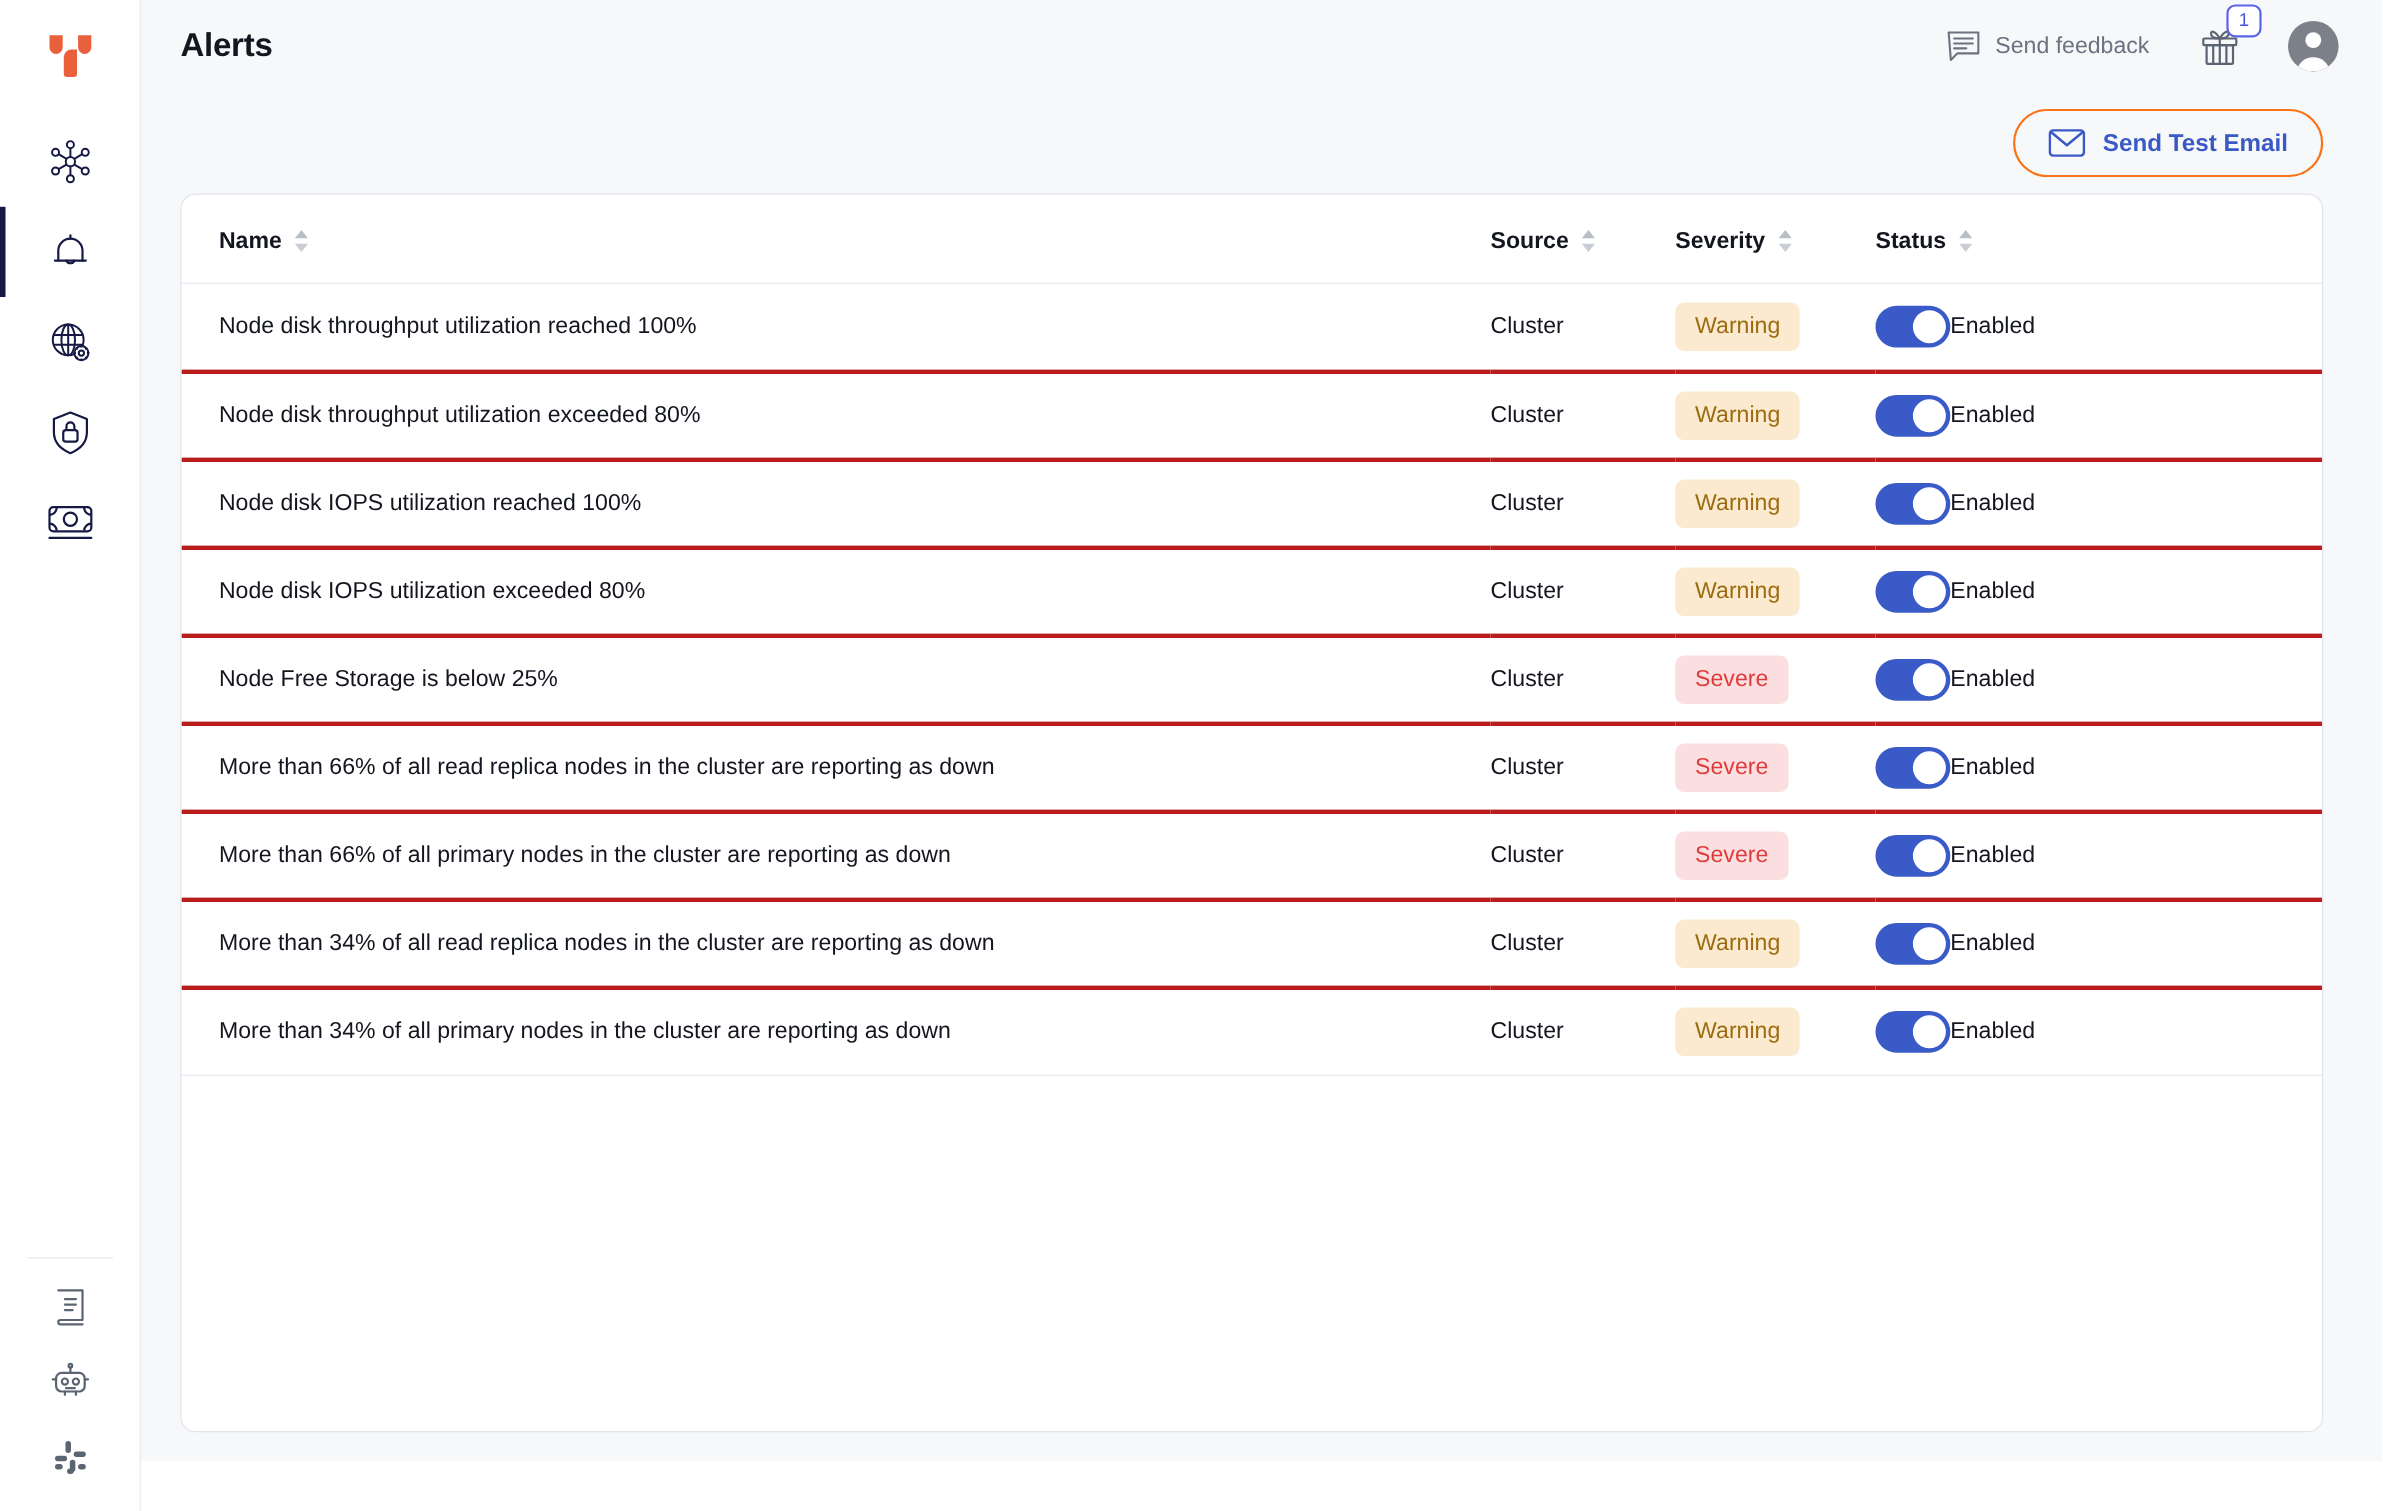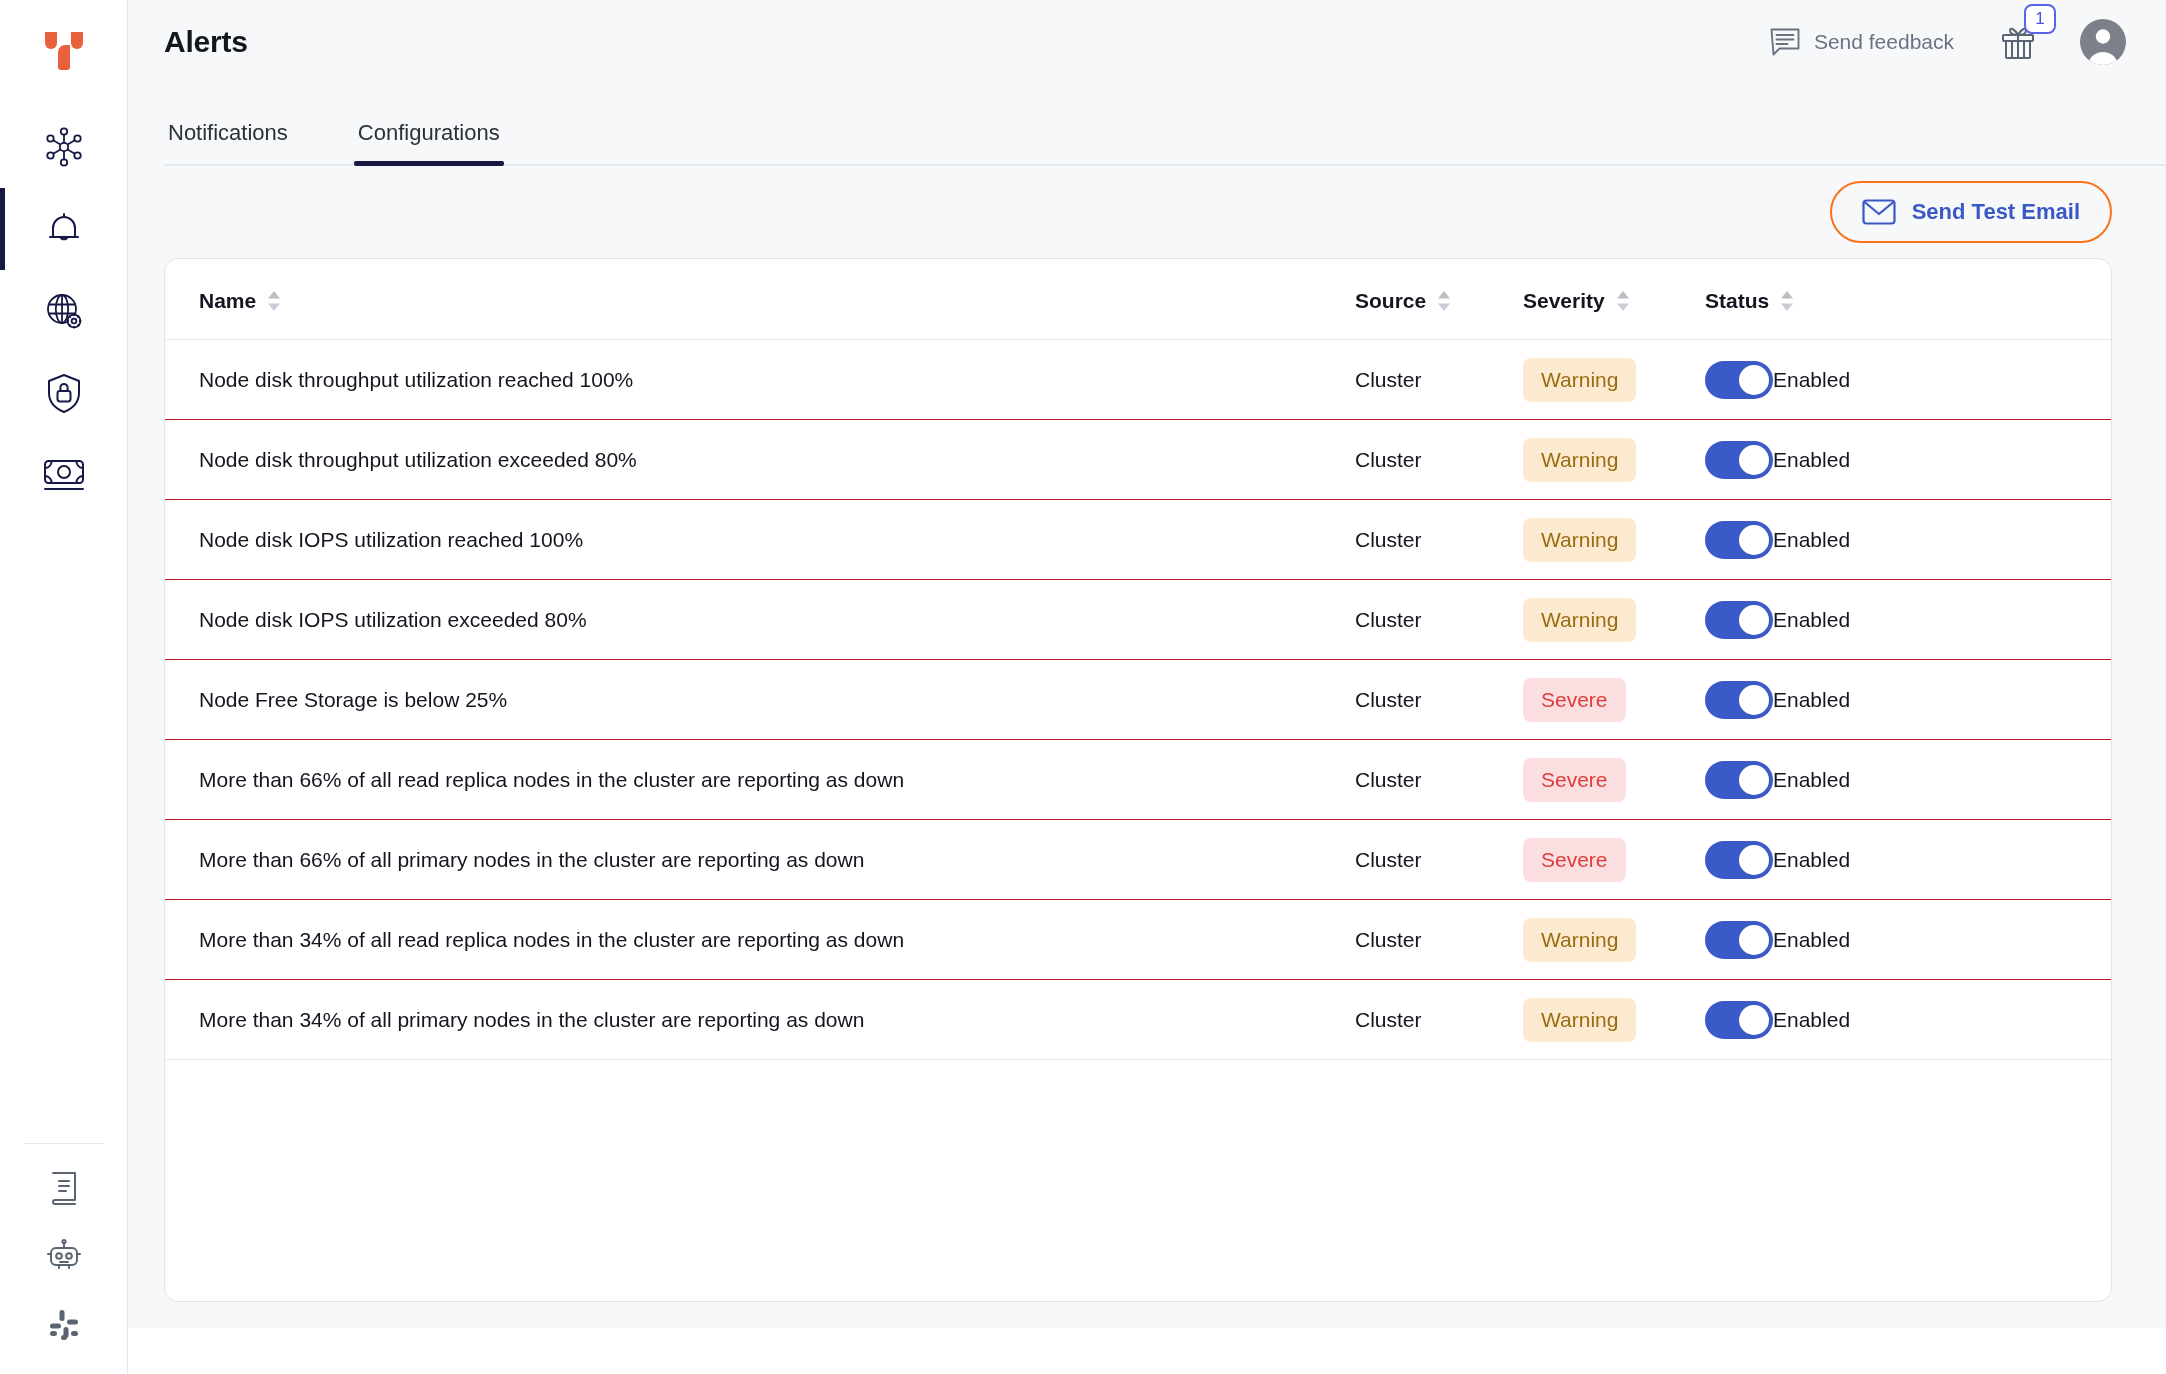--- a/index.html
+++ b/index.html
@@ -130,21 +130,21 @@
   table { width:100%; border-collapse:collapse; table-layout:fixed; }
   th {
     text-align:left; font-size:21px; font-weight:bold; color:#13161f;
     padding:30px 0 26px; border-bottom:1px solid #e5e8ee;
     white-space:nowrap;
   }
   th .th-inner { display:flex; align-items:center; gap:10px; }
   td {
     font-size:21px; color:#13161f;
     padding:0; height:80px;
-    border-bottom:1px solid #b91c1c;
+    border-bottom:4px solid #b91c1c;
     vertical-align:middle;
   }
   tbody tr:last-child td { border-bottom:1px solid #e5e8ee; }
   .col-name   { width:1190px; padding-left:34px !important; }
   .col-source { width:168px; }
   .col-sev    { width:182px; }
   .col-status { width:auto; }
 
   .badge {
     display:inline-flex; align-items:center; justify-content:center;
@@ -323,24 +323,20 @@
         <div class="avatar">
           <svg width="46" height="46" viewBox="0 0 46 46">
             <circle cx="23" cy="17.5" r="7.2" fill="#ffffff"></circle>
             <path d="M8.5 46 a14.5 13 0 0 1 29 0 z" fill="#ffffff"></path>
           </svg>
         </div>
 
       </div>
     </header>
 
-    <div class="tabs-row">
-      <div class="tab">Notifications</div>
-      <div class="tab active">Configurations</div>
-    </div>
 
     <div class="action-bar">
       <button class="btn-outline">
         <svg width="34" height="26" viewBox="0 0 34 26" fill="none" stroke="#3a59c6" stroke-width="2.2" stroke-linejoin="round">
           <rect x="1.5" y="1.5" width="31" height="23" rx="3"></rect>
           <path d="M2.5 3 L17 15 L31.5 3"></path>
         </svg>
         <span>Send Test Email</span>
       </button>
     </div>

